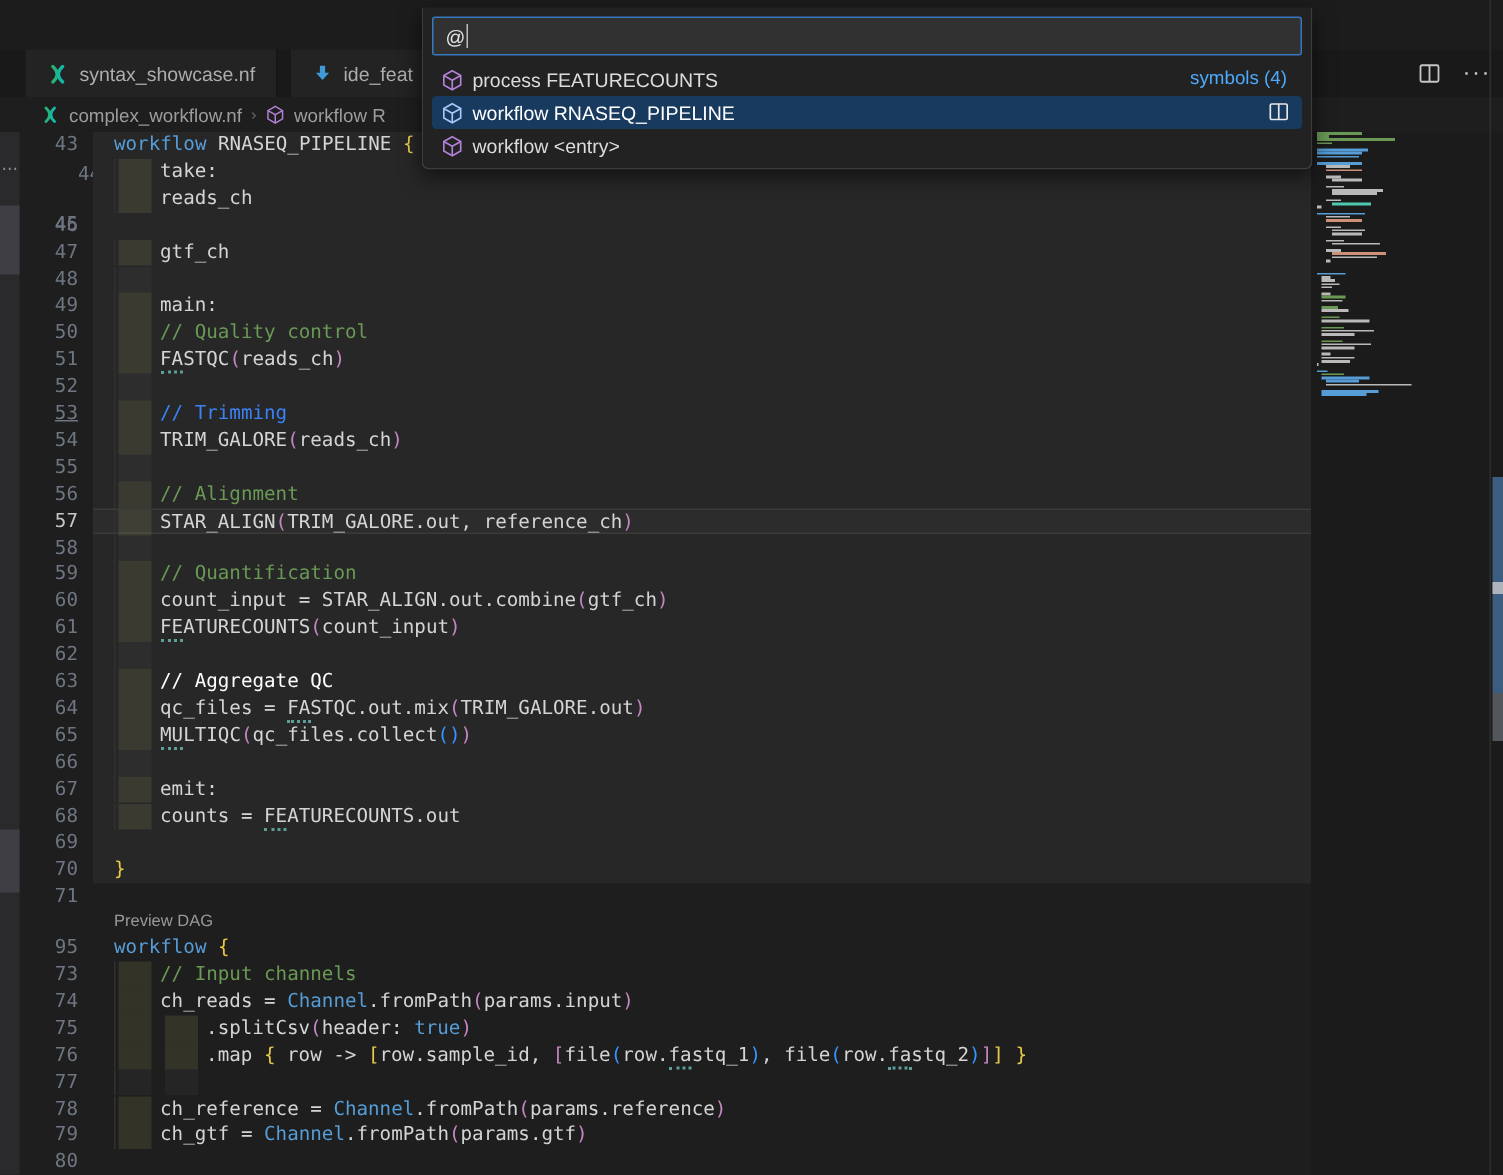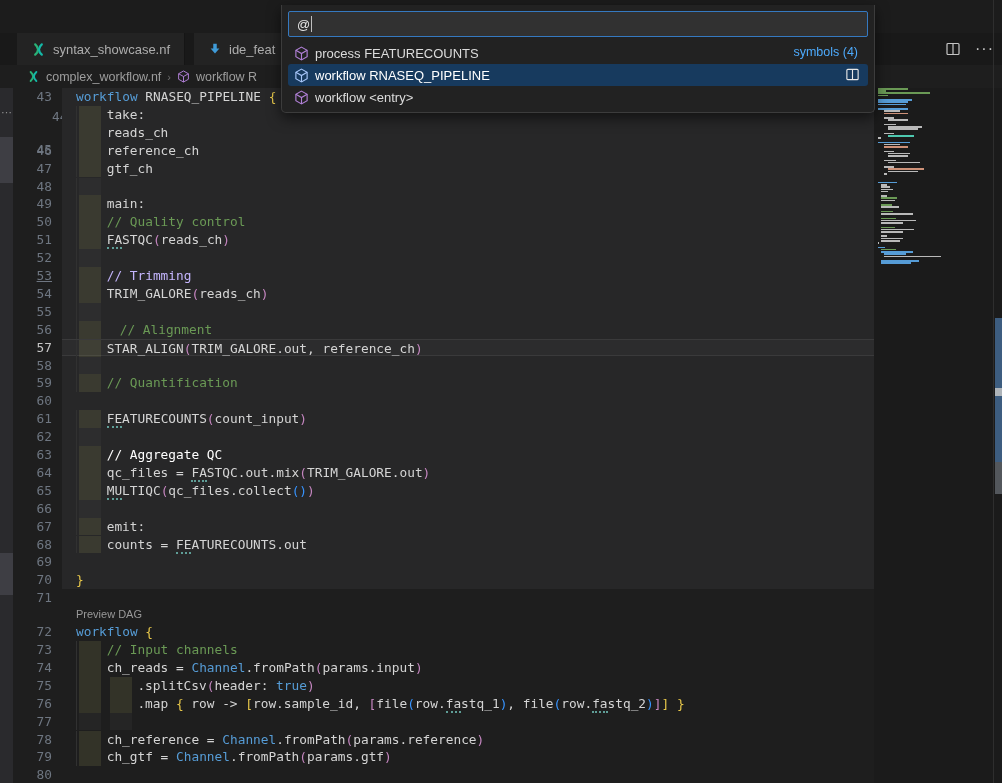--- a/index.html
+++ b/index.html
@@ -154,50 +154,50 @@
       <div class="lnum" style="top: 340.1px;">62</div>
       <div class="lnum" style="top: 358px;">63</div>
       <div class="lnum" style="top: 375.9px;">64</div>
       <div class="lnum" style="top: 393.8px;">65</div>
       <div class="lnum" style="top: 411.7px;">66</div>
       <div class="lnum" style="top: 429.6px;">67</div>
       <div class="lnum" style="top: 447.5px;">68</div>
       <div class="lnum" style="top: 465.4px;">69</div>
       <div class="lnum" style="top: 483.3px;">70</div>
       <div class="lnum" style="top: 501.2px;">71</div>
-      <div class="lnum" style="top: 535.1px;">72</div>
+      <div class="lnum" style="top: 535.1px;">95</div>
       <div class="lnum" style="top: 553px;">73</div>
       <div class="lnum" style="top: 570.9px;">74</div>
       <div class="lnum" style="top: 588.8px;">75</div>
       <div class="lnum" style="top: 606.7px;">76</div>
       <div class="lnum" style="top: 624.6px;">77</div>
       <div class="lnum" style="top: 642.5px;">78</div>
       <div class="lnum" style="top: 660.4px;">79</div>
       <div class="lnum" style="top: 678.3px;">80</div>
     </div>
   <div class="abs" id="code-area">
     <div class="abs" id="range-highlight"></div>
     <div id="codelens" style="top: 519.1px;">Preview DAG</div>
   <div class="line" style="top: 0px;"><span class="txt" style="left: 14px;"><span style="color: rgb(86, 156, 214);">workflow </span><span style="color: rgb(212, 212, 212);">RNASEQ_PIPELINE </span><span style="color: rgb(232, 200, 74);">{</span></span></div>
       <div class="line" style="top: 17.9px;"><div class="guide"></div><div class="band lv1"></div><span class="txt" style="left: 44.7px;"><span style="color: rgb(212, 212, 212);">take:</span></span></div>
       <div class="line" style="top: 35.8px;"><div class="guide"></div><div class="band lv1"></div><span class="txt" style="left: 44.7px;"><span style="color: rgb(212, 212, 212);">reads_ch</span></span></div>
-      <div class="line" style="top: 53.7px;"><div class="guide"></div><div class="band lv1"></div><span class="txt" style="left: 44.7px;"><span style="color: rgb(212, 212, 212);">reference_ch</span></span></div>
       <div class="line" style="top: 71.6px;"><div class="guide"></div><div class="band lv1"></div><span class="txt" style="left: 44.7px;"><span style="color: rgb(212, 212, 212);">gtf_ch</span></span></div>
       <div class="line" style="top: 89.5px;"><div class="guide"></div><div class="band lv1 faint"></div><span class="txt" style="left: 44.7px;"></span></div>
       <div class="line" style="top: 107.4px;"><div class="guide"></div><div class="band lv1"></div><span class="txt" style="left: 44.7px;"><span style="color: rgb(212, 212, 212);">main:</span></span></div>
       <div class="line" style="top: 125.3px;"><div class="guide"></div><div class="band lv1"></div><span class="txt" style="left: 44.7px;"><span style="color: rgb(106, 153, 85);">// Quality control</span></span></div>
       <div class="line" style="top: 143.2px;"><div class="guide"></div><div class="band lv1"></div><span class="txt" style="left: 44.7px;"><span class="u" style="color: rgb(212, 212, 212);">FA</span><span style="color: rgb(212, 212, 212);">STQC</span><span style="color: rgb(197, 134, 192);">(</span><span style="color: rgb(212, 212, 212);">reads_ch</span><span style="color: rgb(197, 134, 192);">)</span></span></div>
       <div class="line" style="top: 161.1px;"><div class="guide"></div><div class="band lv1 faint"></div><span class="txt" style="left: 44.7px;"></span></div>
-      <div class="line" style="top: 179px;"><div class="guide"></div><div class="band lv1"></div><span class="txt" style="left: 44.7px;"><span style="color: #c4b5fd;">// Trimming</span></span></div>
+      <div class="line" style="top: 179px;"><div class="guide"></div><div class="band lv1"></div><span class="txt" style="left: 44.7px;"><span style="color: #3b82f6;">// Trimming</span></span></div>
       <div class="line" style="top: 196.9px;"><div class="guide"></div><div class="band lv1"></div><span class="txt" style="left: 44.7px;"><span style="color: rgb(212, 212, 212);">TRIM_GALORE</span><span style="color: rgb(197, 134, 192);">(</span><span style="color: rgb(212, 212, 212);">reads_ch</span><span style="color: rgb(197, 134, 192);">)</span></span></div>
       <div class="line" style="top: 214.8px;"><div class="guide"></div><div class="band lv1 faint"></div><span class="txt" style="left: 44.7px;"></span></div>
-      <div class="line" style="top: 232.7px;"><div class="guide"></div><div class="band lv1"></div><span class="txt" style="left: 44.7px;"><span style="color: rgb(106, 153, 85); margin-left: 13px;">// Alignment</span></span></div>
+      <div class="line" style="top: 232.7px;"><div class="guide"></div><div class="band lv1"></div><span class="txt" style="left: 44.7px;"><span style="color: rgb(106, 153, 85);">// Alignment</span></span></div>
       <div class="line cur" style="top: 250.6px;"><div class="guide"></div><div class="band lv1"></div><span class="txt" style="left: 44.7px;"><span style="color: rgb(212, 212, 212);">STAR_ALIGN</span><span style="color: rgb(197, 134, 192);">(</span><span style="color: rgb(212, 212, 212);">TRIM_GALORE.out, reference_ch</span><span style="color: rgb(197, 134, 192);">)</span></span></div>
       <div class="line" style="top: 268.5px;"><div class="guide"></div><div class="band lv1 faint"></div><span class="txt" style="left: 44.7px;"></span></div>
       <div class="line" style="top: 286.4px;"><div class="guide"></div><div class="band lv1"></div><span class="txt" style="left: 44.7px;"><span style="color: rgb(106, 153, 85);">// Quantification</span></span></div>
+      <div class="line" style="top: 304.3px;"><div class="guide"></div><div class="band lv1"></div><span class="txt" style="left: 44.7px;"><span style="color: rgb(212, 212, 212);">count_input = STAR_ALIGN.out.combine</span><span style="color: rgb(197, 134, 192);">(</span><span style="color: rgb(212, 212, 212);">gtf_ch</span><span style="color: rgb(197, 134, 192);">)</span></span></div>
       <div class="line" style="top: 322.2px;"><div class="guide"></div><div class="band lv1"></div><span class="txt" style="left: 44.7px;"><span class="u" style="color: rgb(212, 212, 212);">FE</span><span style="color: rgb(212, 212, 212);">ATURECOUNTS</span><span style="color: rgb(197, 134, 192);">(</span><span style="color: rgb(212, 212, 212);">count_input</span><span style="color: rgb(197, 134, 192);">)</span></span></div>
       <div class="line" style="top: 340.1px;"><div class="guide"></div><div class="band lv1 faint"></div><span class="txt" style="left: 44.7px;"></span></div>
       <div class="line" style="top: 358px;"><div class="guide"></div><div class="band lv1"></div><span class="txt" style="left: 44.7px;"><span style="color: #ffffff;">// Aggregate QC</span></span></div>
       <div class="line" style="top: 375.9px;"><div class="guide"></div><div class="band lv1"></div><span class="txt" style="left: 44.7px;"><span style="color: rgb(212, 212, 212);">qc_files = </span><span class="u" style="color: rgb(212, 212, 212);">FA</span><span style="color: rgb(212, 212, 212);">STQC.out.mix</span><span style="color: rgb(197, 134, 192);">(</span><span style="color: rgb(212, 212, 212);">TRIM_GALORE.out</span><span style="color: rgb(197, 134, 192);">)</span></span></div>
       <div class="line" style="top: 393.8px;"><div class="guide"></div><div class="band lv1"></div><span class="txt" style="left: 44.7px;"><span class="u" style="color: rgb(212, 212, 212);">MU</span><span style="color: rgb(212, 212, 212);">LTIQC</span><span style="color: rgb(197, 134, 192);">(</span><span style="color: rgb(212, 212, 212);">qc_files.collect</span><span style="color: rgb(55, 148, 255);">()</span><span style="color: rgb(197, 134, 192);">)</span></span></div>
       <div class="line" style="top: 411.7px;"><div class="guide"></div><div class="band lv1 faint"></div><span class="txt" style="left: 44.7px;"></span></div>
       <div class="line" style="top: 429.6px;"><div class="guide"></div><div class="band lv1"></div><span class="txt" style="left: 44.7px;"><span style="color: rgb(212, 212, 212);">emit:</span></span></div>
       <div class="line" style="top: 447.5px;"><div class="guide"></div><div class="band lv1"></div><span class="txt" style="left: 44.7px;"><span style="color: rgb(212, 212, 212);">counts = </span><span class="u" style="color: rgb(212, 212, 212);">FE</span><span style="color: rgb(212, 212, 212);">ATURECOUNTS.out</span></span></div>
       <div class="line" style="top: 483.3px;"><span class="txt" style="left: 14px;"><span style="color: rgb(232, 200, 74);">}</span></span></div>
       <div class="line" style="top: 501.2px;"><span class="txt" style="left: 14px;"></span></div>

